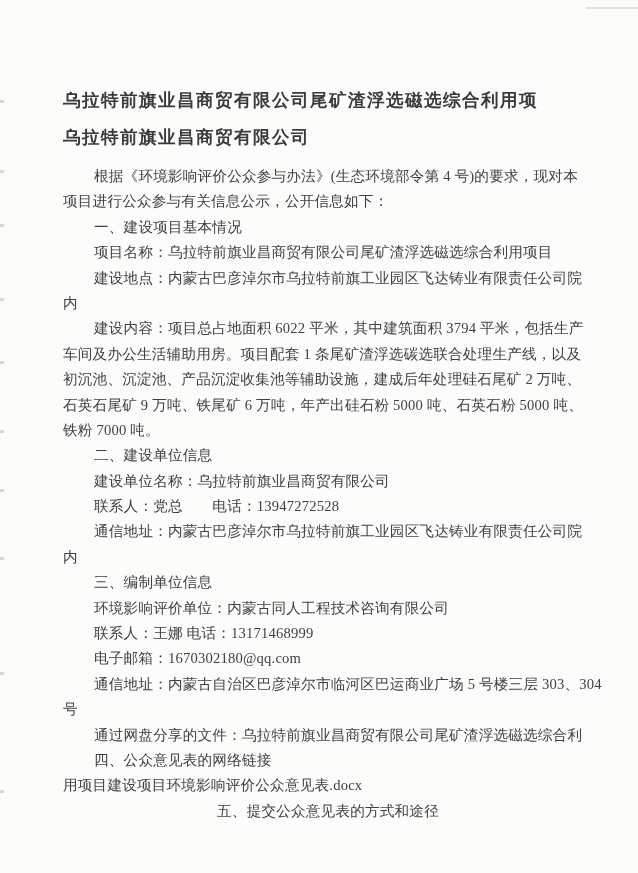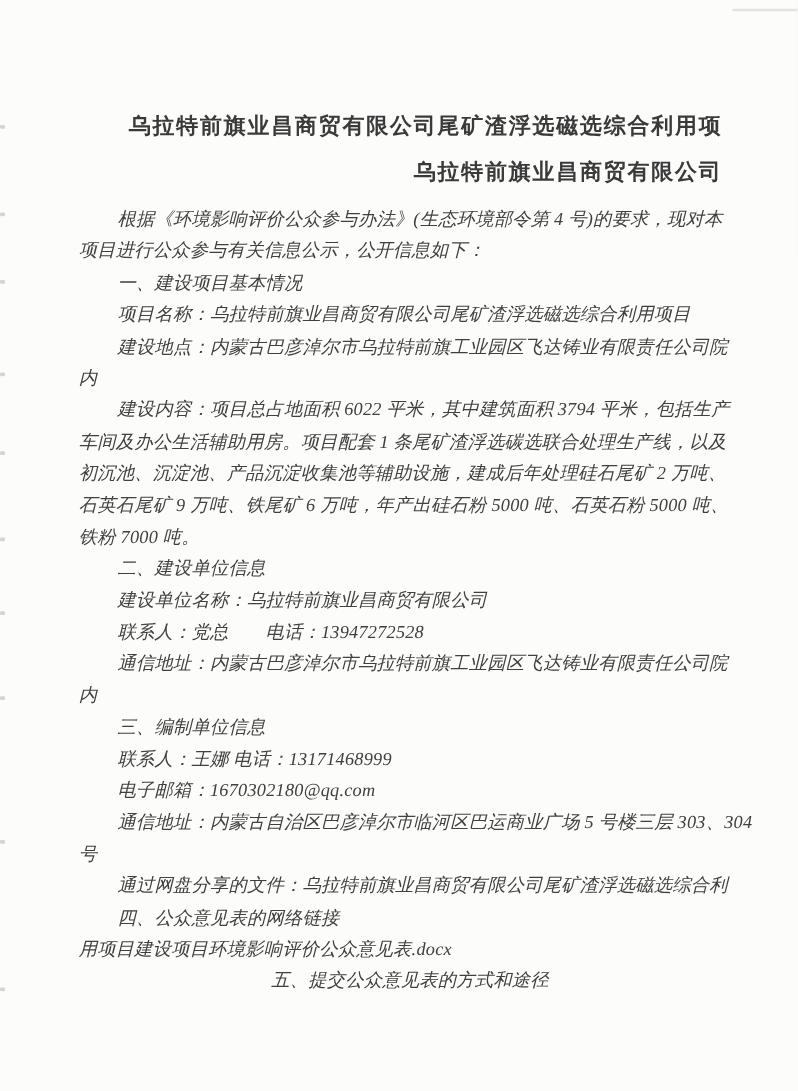--- a/index.html
+++ b/index.html
@@ -11,33 +11,32 @@
   }
   .page{
     position:relative;
     width:638px;height:873px;
     background:#fcfcfb;
     box-sizing:border-box;
     padding:82px 60px 0 63px;
   }
   .title{
     margin:0 0 8px 0;
-    text-align:right;
+    text-align:left;
     font-size:17.5px;
     font-weight:bold;
     color:#3a3a3a;
     letter-spacing:1.5px;
     line-height:37px;
   }
   .title .tline{display:block;}
   .doc-body{
     font-size:14.6px;
     color:#404040;
     letter-spacing:0.2px;
-    font-style:italic;
   }
   .line{
     height:25.4px;
     line-height:25.4px;
     white-space:pre;
     overflow:visible;
   }
   .ind-0{padding-left:0;}
   .ind-1{padding-left:15px;text-align:center;}
   .ind-2{padding-left:31px;}
@@ -84,20 +83,21 @@
       <div class="line ind-0">车间及办公生活辅助用房。项目配套 1 条尾矿渣浮选碳选联合处理生产线，以及</div>
       <div class="line ind-0">初沉池、沉淀池、产品沉淀收集池等辅助设施，建成后年处理硅石尾矿 2 万吨、</div>
       <div class="line ind-0">石英石尾矿 9 万吨、铁尾矿 6 万吨，年产出硅石粉 5000 吨、石英石粉 5000 吨、</div>
       <div class="line ind-0">铁粉 7000 吨。</div>
       <div class="line ind-2">二、建设单位信息</div>
       <div class="line ind-2">建设单位名称：乌拉特前旗业昌商贸有限公司</div>
       <div class="line ind-2">联系人：党总　　电话：13947272528</div>
       <div class="line ind-2">通信地址：内蒙古巴彦淖尔市乌拉特前旗工业园区飞达铸业有限责任公司院</div>
       <div class="line ind-0">内</div>
       <div class="line ind-2">三、编制单位信息</div>
+      <div class="line ind-2">环境影响评价单位：内蒙古同人工程技术咨询有限公司</div>
       <div class="line ind-2">联系人：王娜 电话：13171468999</div>
       <div class="line ind-2">电子邮箱：1670302180@qq.com</div>
       <div class="line ind-2">通信地址：内蒙古自治区巴彦淖尔市临河区巴运商业广场 5 号楼三层 303、304</div>
       <div class="line ind-0">号</div>
       <div class="line ind-2">通过网盘分享的文件：乌拉特前旗业昌商贸有限公司尾矿渣浮选磁选综合利</div>
       <div class="line ind-2">四、公众意见表的网络链接</div>
       <div class="line ind-0">用项目建设项目环境影响评价公众意见表.docx</div>
       <div class="line ind-1">五、提交公众意见表的方式和途径</div>
     </div>
 </div>

